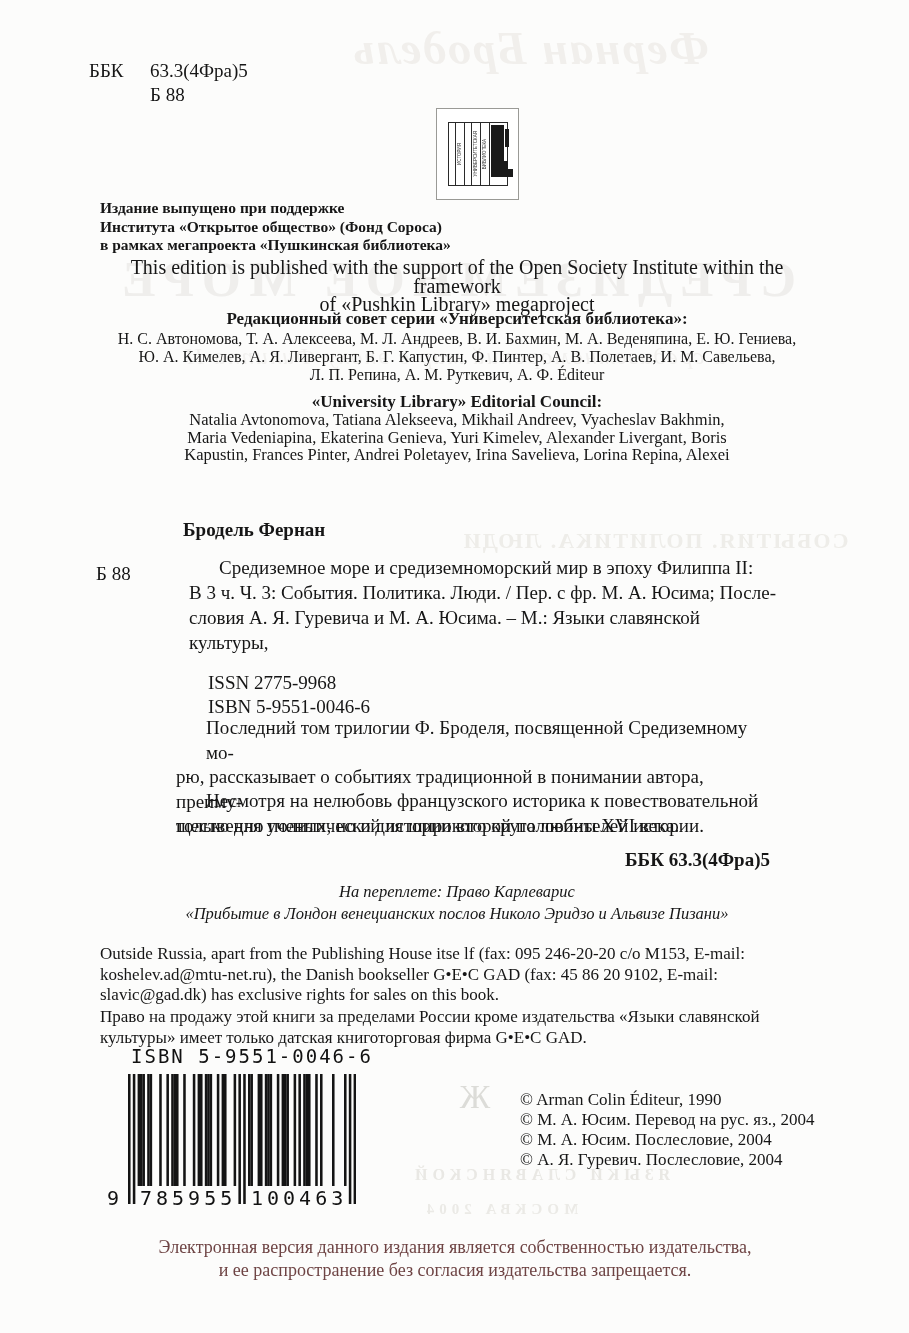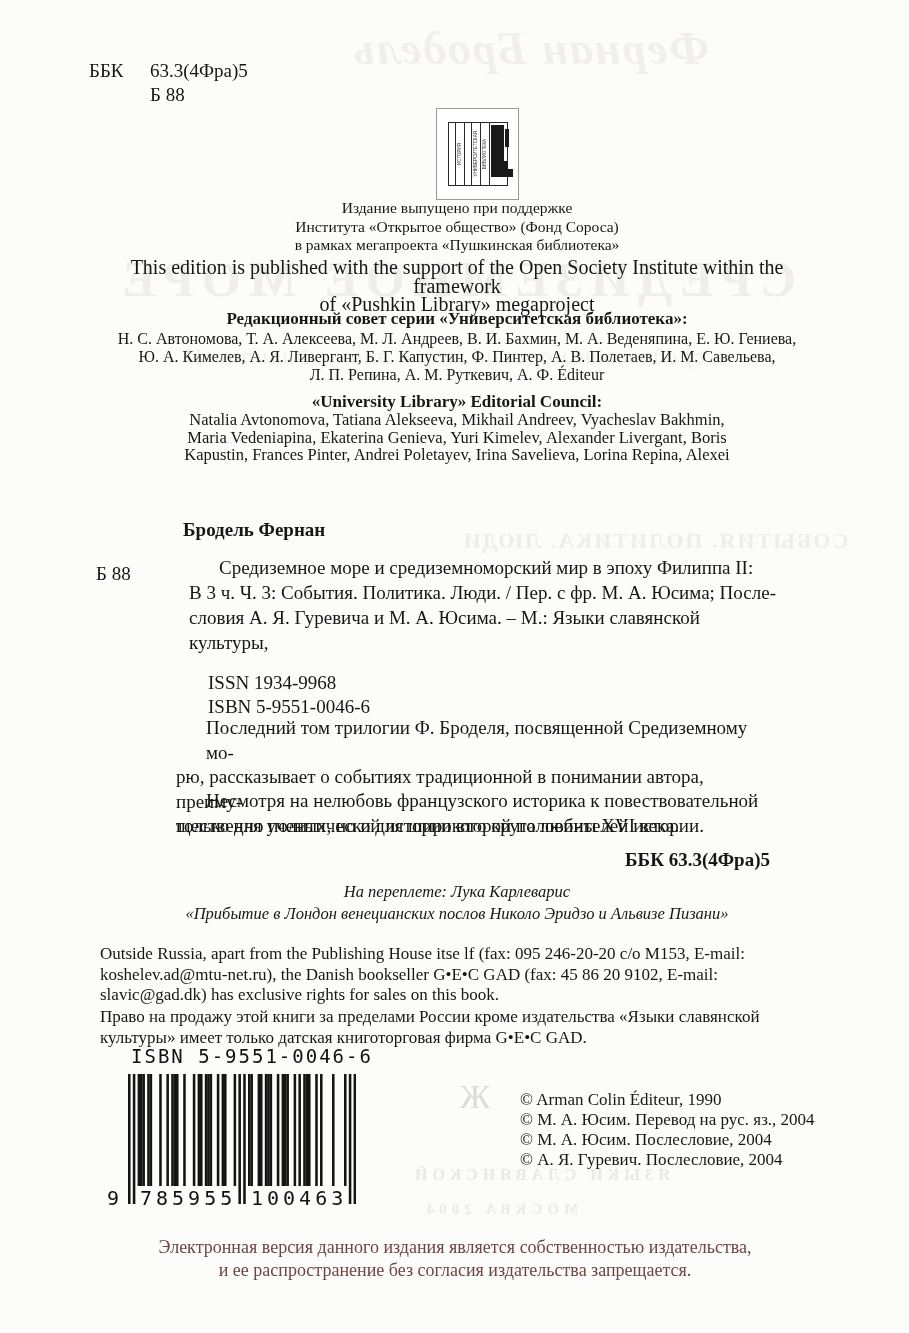--- a/index.html
+++ b/index.html
@@ -37,21 +37,21 @@
   .logo { left:436px; top:108px; width:83px; height:92px; border:1px solid #9a9a96; background:#fff; }
   .logo-inner { position:absolute; left:11px; top:13px; width:60px; height:64px; border:1px solid #2a2a2a; display:flex; }
   .spine { border-right:1px solid #2a2a2a; height:100%; display:flex; align-items:center; justify-content:center; overflow:hidden; }
   .s1{width:7px;} .s2{width:9px;} .s3{width:7px;} .s4{width:9px;} .s5{width:9px;}
   .vtext { writing-mode:vertical-rl; transform:rotate(180deg); font-size:4.5px; line-height:1;
            font-family:"Liberation Sans",sans-serif; text-transform:uppercase; letter-spacing:0; color:#333; }
   .logo-l { flex:1; position:relative; }
   .logo-l svg { position:absolute; left:0; top:2px; }
 
   
-  .support-ru { left:100px; top:199px; width:714px; text-align:center; font-size:15.5px; line-height:18.5px; }
+  .support-ru { left:100px; top:199px; width:714px; font-size:15.5px; line-height:18.5px;font-weight:bold; }
   .support-en { left:100px; top:258px; width:714px; text-align:center; font-size:20px; line-height:18.5px; }
   .council-ru-title { left:100px; top:309px; width:714px; text-align:center; font-size:17px; font-weight:bold; }
   .council-ru-names { left:70px;  top:330px; width:774px; text-align:center; font-size:16px; line-height:18px; }
   .council-en-title { left:100px; top:392px; width:714px; text-align:center; font-size:17px; font-weight:bold; }
   .council-en-names { left:120px; top:411px; width:674px; text-align:center; font-size:16.5px; line-height:17.5px; }
 
   
   .biblio-author { left:183px; top:519px; font-size:19px; font-weight:bold; }
   .biblio-code   { left:96px;  top:563px; font-size:19px; }
   .biblio-desc   { left:178px; top:555px; width:594px; font-size:19px; line-height:25px;margin-left:11px; }
@@ -147,36 +147,36 @@
     <div>Kapustin, Frances Pinter, Andrei Poletayev, Irina Savelieva, Lorina Repina, Alexei</div>
   </div>
 
   <div class="abs biblio-author">Бродель Фернан</div>
   <div class="abs biblio-code">Б 88</div>
   <div class="abs biblio-desc">
     <div class="indent">Средиземное море и средиземноморский мир в эпоху Филиппа II:</div>
     <div>В 3 ч. Ч. 3: События. Политика. Люди. / Пер. с фр. М. А. Юсима; После-</div>
     <div>словия А. Я. Гуревича и М. А. Юсима. – М.: Языки славянской культуры,</div>
   </div>
-  <div class="abs issn">ISSN 1934-9968</div>
+  <div class="abs issn">ISSN 2775-9968</div>
   <div class="abs isbn">ISBN 5-9551-0046-6</div>
 
   <div class="abs annot-p1">
     <div class="indent">Последний том трилогии Ф. Броделя, посвященной Средиземному мо-</div>
     <div>рю, рассказывает о событиях традиционной в понимании автора, преиму-</div>
     <div>щественно политической истории второй половины XVI века.</div>
   </div>
   <div class="abs annot-p2">
     <div class="indent">Несмотря на нелюбовь французского историка к повествовательной</div>
     <div>только для ученых, но и для широкого круга любителей истории.</div>
   </div>
   <div class="abs annot-bbk">ББК 63.3(4Фра)5</div>
 
   <div class="abs cover-note">
-    <div>На переплете: Лука Карлеварис</div>
+    <div>На переплете: Право Карлеварис</div>
     <div>«Прибытие в Лондон венецианских послов Николо Эридзо и Альвизе Пизани»</div>
   </div>
 
   <div class="abs rights-en">
     <div>Outside Russia, apart from the Publishing House itse lf (fax: 095 246-20-20 c/o M153, E-mail:</div>
     <div>koshelev.ad@mtu-net.ru), the Danish bookseller G•E•C  GAD (fax: 45 86 20 9102, E-mail:</div>
     <div>slavic@gad.dk) has exclusive rights for sales on this book.</div>
   </div>
   <div class="abs rights-ru">
     <div>Право на продажу этой книги за пределами России кроме издательства «Языки славянской</div>

